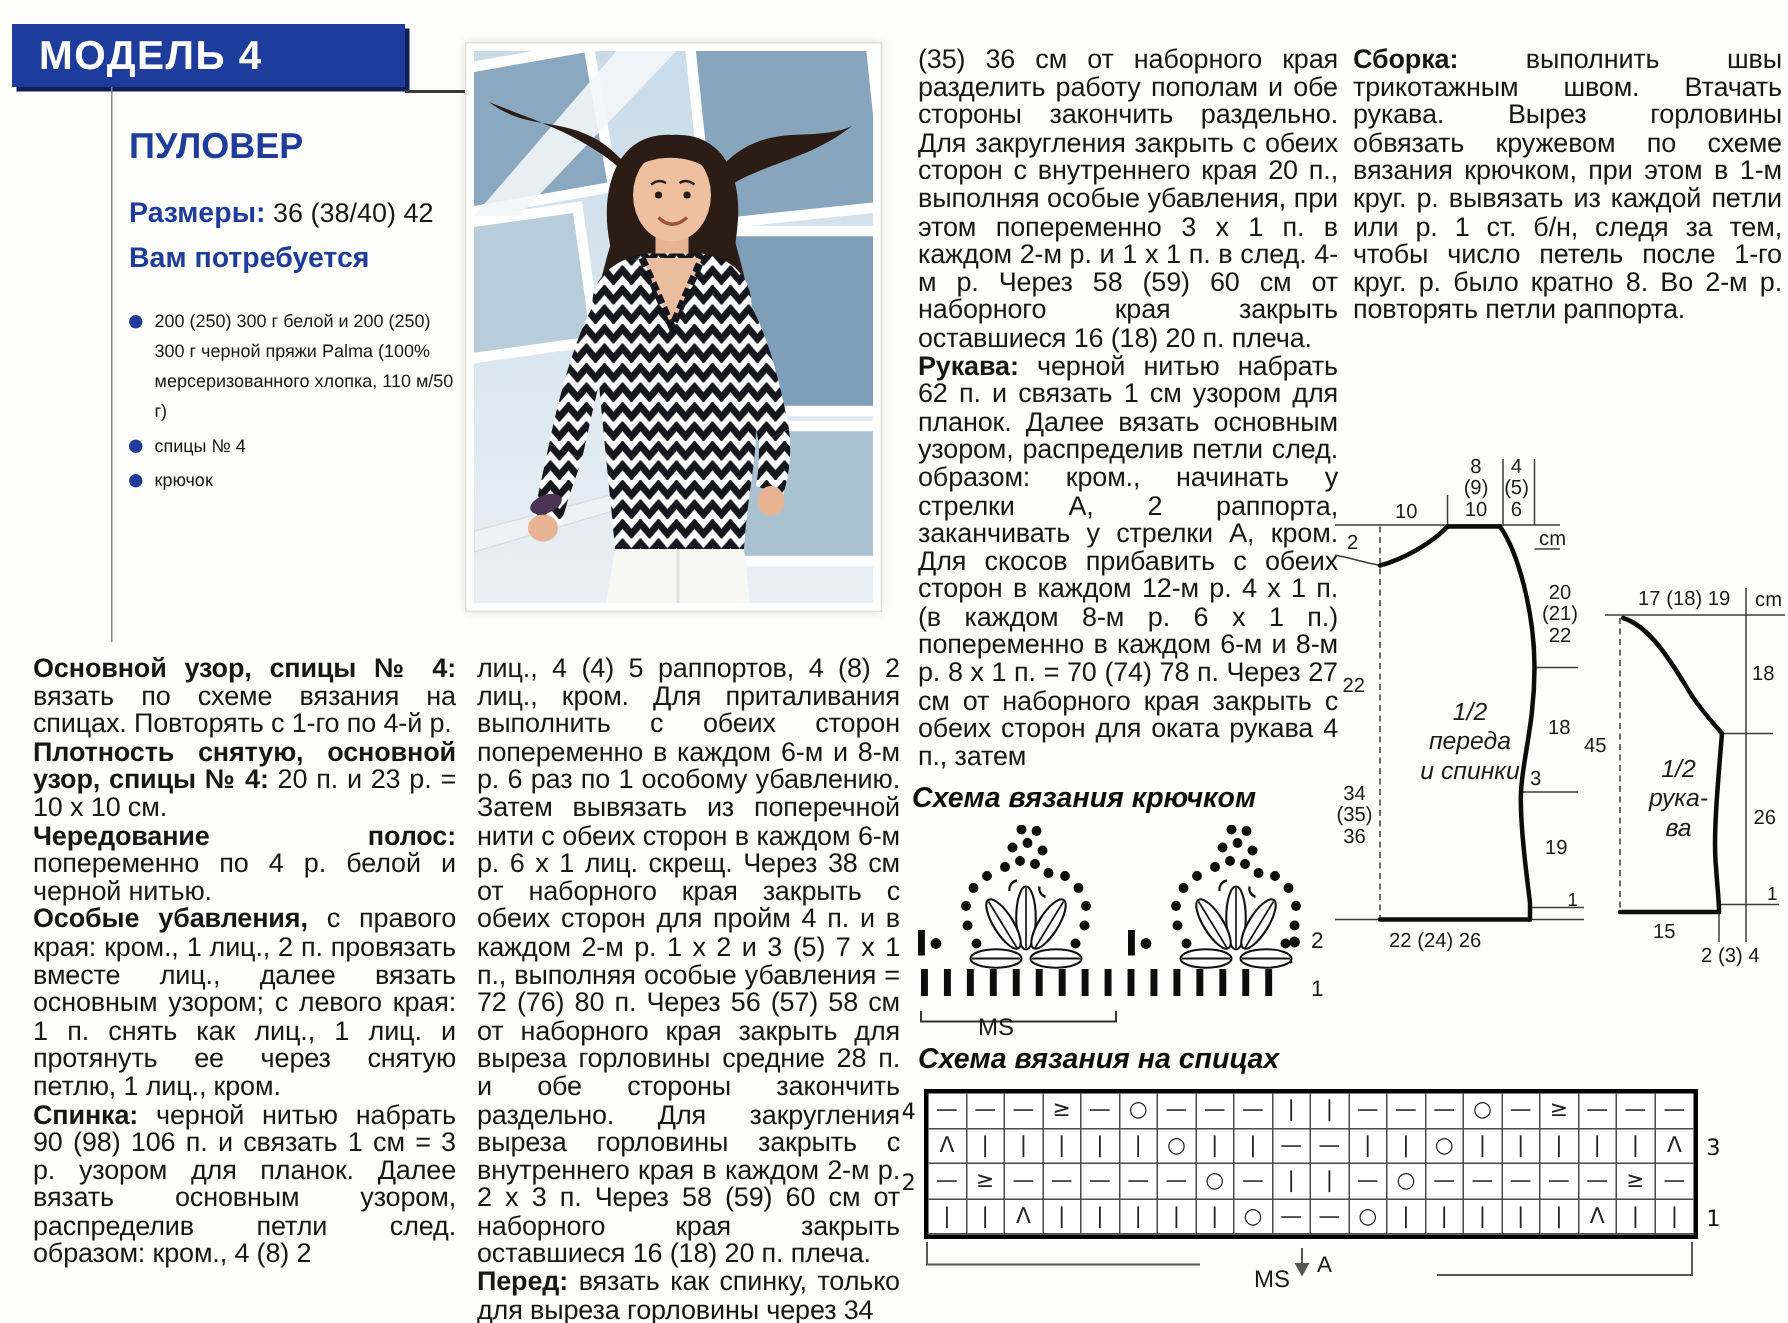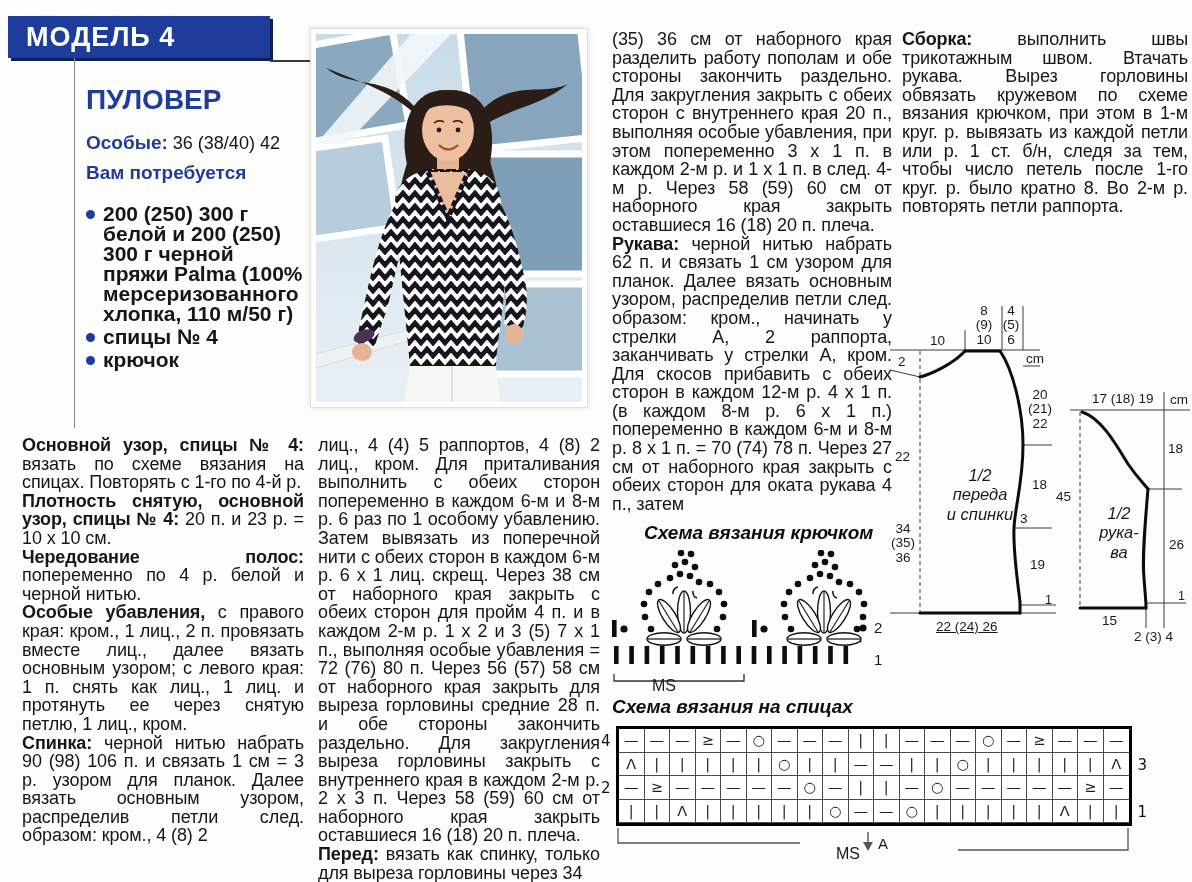--- a/index.html
+++ b/index.html
@@ -5,26 +5,26 @@
   html,body{margin:0;padding:0;background:#ffffff;}
   #page{position:relative;width:1192px;height:882px;background:#fdfdfc;overflow:hidden;
         font-family:"Liberation Sans",sans-serif;color:#161616;}
   
   .banner{position:absolute;left:8px;top:16px;width:262px;height:42px;background:#1e3c9c;
           box-shadow:3px 3px 0 #0e1f56;display:flex;align-items:center;padding-left:18px;box-sizing:border-box;}
   .banner span{color:#ffffff;font-size:27px;font-weight:700;letter-spacing:1px;}
   .vrule{position:absolute;left:74px;top:58px;width:1px;height:370px;background:#8a8a8a;}
   .hrule{position:absolute;left:270px;top:60px;width:44px;height:2px;background:#3a3a3a;}
   
-  .info-title{position:absolute;left:86px;top:84px;font-size:28px;font-weight:700;color:#1e3c9c;}
+  .info-title{position:absolute;left:86px;top:84px;font-size:24px;font-weight:700;color:#1e3c9c;}
   .sizes{position:absolute;left:86px;top:132px;font-size:18px;}
   .sizes b{color:#1e3c9c;font-size:19px;}
   .need{position:absolute;left:86px;top:162px;font-size:19px;font-weight:700;color:#1e3c9c;}
   ul.mats{position:absolute;left:86px;top:204px;width:218px;margin:0;padding:0;list-style:none;}
-  ul.mats li{font-size:21px;line-height:20px;margin-bottom:3px;position:relative;padding-left:17px;font-weight:bold;}
+  ul.mats li{font-size:12px;line-height:20px;margin-bottom:3px;position:relative;padding-left:17px;}
   ul.mats li::before{content:"";position:absolute;left:0;top:6px;width:9px;height:9px;border-radius:50%;background:#1e3c9c;}
   
   .photo{position:absolute;left:310px;top:28px;width:278px;height:380px;background:#fff;
          border:1px solid #e2dfd8;box-shadow:0 0 6px rgba(0,0,0,.12);padding:5px;box-sizing:border-box;}
   
   .tcol{position:absolute;overflow:hidden;font-size:18px;line-height:18.6px;letter-spacing:-0.1px;
         text-align:justify;}
   .tcol p{margin:0;}
   .tcol b{font-weight:700;}
   #col1{left:22px;top:436px;width:282px;height:446px;}
@@ -52,21 +52,21 @@
 <div id="page">
 
   <div class="banner">
     <span>МОДЕЛЬ 4</span>
   </div>
   <div class="vrule"></div>
   <div class="hrule"></div>
 
   <div class="info-title">ПУЛОВЕР</div>
   <div class="sizes">
-    <b>Особые:</b>
+    <b>Размеры:</b>
     <span>36 (38/40) 42</span>
   </div>
   <div class="need">Вам потребуется</div>
   <ul class="mats">
       <li>200 (250) 300 г белой и 200 (250) 300 г черной пряжи Palma (100% мерсеризованного хлопка, 110 м/50 г)</li>
       <li>спицы № 4</li>
       <li>крючок</li>
     </ul>
 
   <div class="photo">
@@ -139,21 +139,21 @@
       <p><b>Перед: </b>вязать как спинку, только для выреза горловины через 34</p>
     </div>
   <div class="tcol" id="col3">
       <p>(35) 36 см от наборного края разделить работу пополам и обе стороны закончить раздельно. Для закругления закрыть с обеих сторон с внутреннего края 20 п., выполняя особые убавления, при этом попеременно 3 х 1 п. в каждом 2-м р. и 1 х 1 п. в след. 4-м р. Через 58 (59) 60 см от наборного края закрыть оставшиеся 16 (18) 20 п. плеча.</p>
       <p><b>Рукава: </b>черной нитью набрать 62 п. и связать 1 см узором для планок. Далее вязать основным узором, распределив петли след. образом: кром., начинать у стрелки А, 2 раппорта, заканчивать у стрелки А, кром. Для скосов прибавить с обеих сторон в каждом 12-м р. 4 х 1 п. (в каждом 8-м р. 6 х 1 п.) попеременно в каждом 6-м и 8-м р. 8 х 1 п. = 70 (74) 78 п. Через 27 см от наборного края закрыть с обеих сторон для оката рукава 4 п., затем</p>
     </div>
   <div class="tcol" id="col4">
       <p><b>Сборка: </b>выполнить швы трикотажным швом. Втачать рукава. Вырез горловины обвязать кружевом по схеме вязания крючком, при этом в 1-м круг. р. вывязать из каждой петли или р. 1 ст. б/н, следя за тем, чтобы число петель после 1-го круг. р. было кратно 8. Во 2-м р. повторять петли раппорта.</p>
     </div>
 
-  <div class="sec-h" style="left:644px;top:522px;">Схема вязания крючком</div>
+  <div class="sec-h" style="left:608px;top:522px;">Схема вязания крючком</div>
   <svg style="position:absolute;left:606px;top:550px;" width="292" height="146" viewBox="0 0 292 146">
     <defs>
       <g id="motif">
         <ellipse cx="-20" cy="-5" rx="17" ry="6.2" fill="#fff" stroke="#111" stroke-width="1.4"></ellipse>
         <ellipse cx="20" cy="-5" rx="17" ry="6.2" fill="#fff" stroke="#111" stroke-width="1.4"></ellipse>
         <line x1="-36" y1="-5" x2="-4" y2="-5" stroke="#111" stroke-width="1.2"></line>
         <line x1="4" y1="-5" x2="36" y2="-5" stroke="#111" stroke-width="1.2"></line>
         <ellipse cx="0" cy="-32" rx="6.5" ry="21" fill="#fff" stroke="#111" stroke-width="1.4"></ellipse>
         <ellipse cx="-15" cy="-28" rx="6.5" ry="19" fill="#fff" stroke="#111" stroke-width="1.4" transform="rotate(-32 -15 -28)"></ellipse>
         <ellipse cx="15" cy="-28" rx="6.5" ry="19" fill="#fff" stroke="#111" stroke-width="1.4" transform="rotate(32 15 -28)"></ellipse>
@@ -272,21 +272,21 @@
     <span class="flt" style="left:0px;top:222px;width:26px;">34
 (35)
 36</span>
     <span class="flt" style="left:137px;top:88px;width:26px;">20
 (21)
 22</span>
     <span class="flt" style="left:142px;top:178px;">18</span>
     <span class="flt" style="left:130px;top:212px;">3</span>
     <span class="flt" style="left:140px;top:258px;">19</span>
     <span class="flt" style="left:155px;top:294px;font-size:12.5px;">1</span>
-    <span class="flt" style="left:46px;top:320px;text-decoration:underline;">22 (24) 26</span>
+    <span class="flt" style="left:36px;top:320px;">22 (24) 26</span>
     <span class="flt piece-label" style="left:42px;top:166px;width:96px;">1/2
 переда
 и спинки</span>
 
     <span class="flt" style="left:202px;top:92px;">17 (18) 19</span>
     <span class="flt" style="left:280px;top:93px;">cm</span>
     <span class="flt" style="left:166px;top:190px;">45</span>
     <span class="flt" style="left:278px;top:142px;">18</span>
     <span class="flt" style="left:279px;top:238px;">26</span>
     <span class="flt" style="left:288px;top:290px;font-size:12.5px;">1</span>

